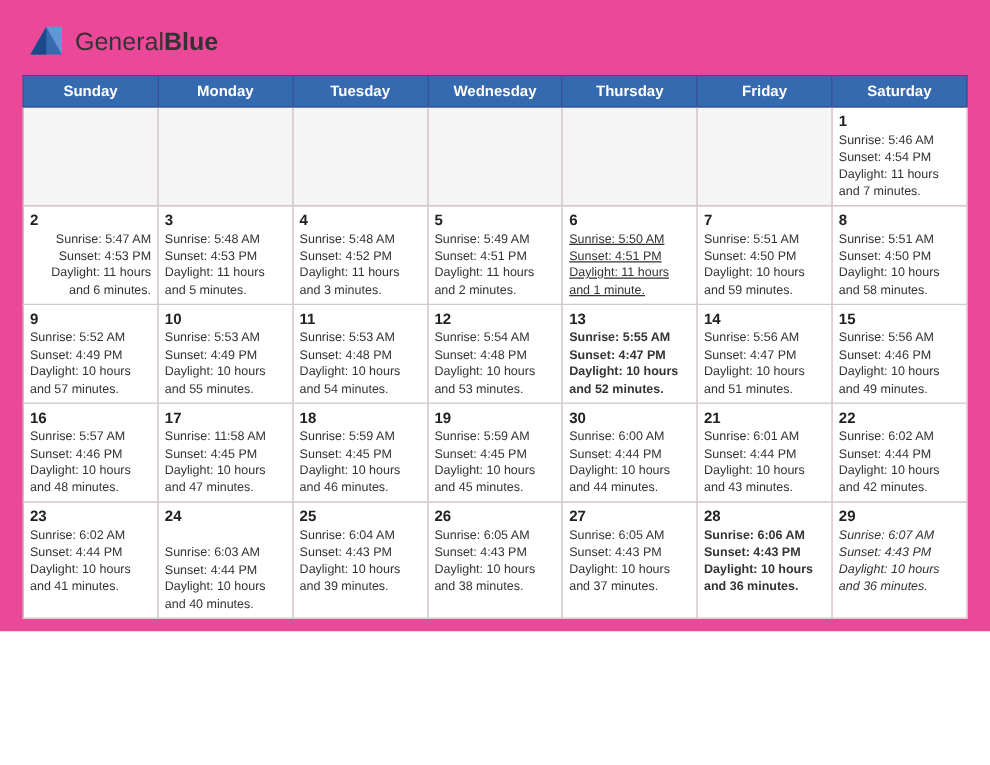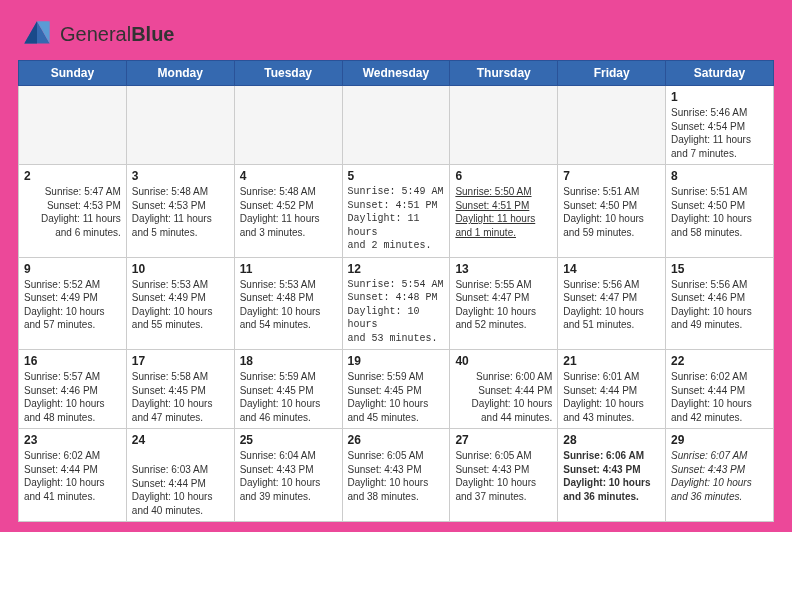--- a/index.html
+++ b/index.html
@@ -168,21 +168,21 @@
           </td>
           <td>
             <span class="day-number">4</span>
             <div class="day-info" style="white-space: pre-line;">Sunrise: 5:48 AM
 Sunset: 4:52 PM
 Daylight: 11 hours
 and 3 minutes.</div>
           </td>
           <td>
             <span class="day-number">5</span>
-            <div class="day-info" style="white-space: pre-line; font-family: Liberation Mono, monospace;">Sunrise: 5:49 AM
+            <div class="day-info" style="white-space: pre-line;">Sunrise: 5:49 AM
 Sunset: 4:51 PM
 Daylight: 11 hours
 and 2 minutes.</div>
           </td>
           <td>
             <span class="day-number">6</span>
             <div class="day-info" style="white-space: pre-line; text-decoration: underline;">Sunrise: 5:50 AM
 Sunset: 4:51 PM
 Daylight: 11 hours
 and 1 minute.</div>
@@ -219,28 +219,28 @@
           </td>
           <td>
             <span class="day-number">11</span>
             <div class="day-info" style="white-space: pre-line;">Sunrise: 5:53 AM
 Sunset: 4:48 PM
 Daylight: 10 hours
 and 54 minutes.</div>
           </td>
           <td>
             <span class="day-number">12</span>
-            <div class="day-info" style="white-space: pre-line; font-family: Liberation Mono, monospace;">Sunrise: 5:54 AM
+            <div class="day-info" style="white-space: pre-line;">Sunrise: 5:54 AM
 Sunset: 4:48 PM
 Daylight: 10 hours
 and 53 minutes.</div>
           </td>
           <td>
             <span class="day-number">13</span>
-            <div class="day-info" style="white-space: pre-line;">Sunrise: 5:55 AM
+            <div class="day-info" style="white-space: pre-line; font-weight: bold;">Sunrise: 5:55 AM
 Sunset: 4:47 PM
 Daylight: 10 hours
 and 52 minutes.</div>
           </td>
           <td>
             <span class="day-number">14</span>
             <div class="day-info" style="white-space: pre-line;">Sunrise: 5:56 AM
 Sunset: 4:47 PM
 Daylight: 10 hours
 and 51 minutes.</div>
@@ -256,42 +256,42 @@
         <tr>
           <td>
             <span class="day-number">16</span>
             <div class="day-info" style="white-space: pre-line;">Sunrise: 5:57 AM
 Sunset: 4:46 PM
 Daylight: 10 hours
 and 48 minutes.</div>
           </td>
           <td>
             <span class="day-number">17</span>
-            <div class="day-info" style="white-space: pre-line;">Sunrise: 5:58 AM
+            <div class="day-info" style="white-space: pre-line;">Sunrise: 11:58 AM
 Sunset: 4:45 PM
 Daylight: 10 hours
 and 47 minutes.</div>
           </td>
           <td>
             <span class="day-number">18</span>
             <div class="day-info" style="white-space: pre-line;">Sunrise: 5:59 AM
 Sunset: 4:45 PM
 Daylight: 10 hours
 and 46 minutes.</div>
           </td>
           <td>
             <span class="day-number">19</span>
             <div class="day-info" style="white-space: pre-line;">Sunrise: 5:59 AM
 Sunset: 4:45 PM
 Daylight: 10 hours
 and 45 minutes.</div>
           </td>
           <td>
-            <span class="day-number">40</span>
-            <div class="day-info" style="white-space: pre-line; text-align: right;">Sunrise: 6:00 AM
+            <span class="day-number">30</span>
+            <div class="day-info" style="white-space: pre-line;">Sunrise: 6:00 AM
 Sunset: 4:44 PM
 Daylight: 10 hours
 and 44 minutes.</div>
           </td>
           <td>
             <span class="day-number">21</span>
             <div class="day-info" style="white-space: pre-line;">Sunrise: 6:01 AM
 Sunset: 4:44 PM
 Daylight: 10 hours
 and 43 minutes.</div>

